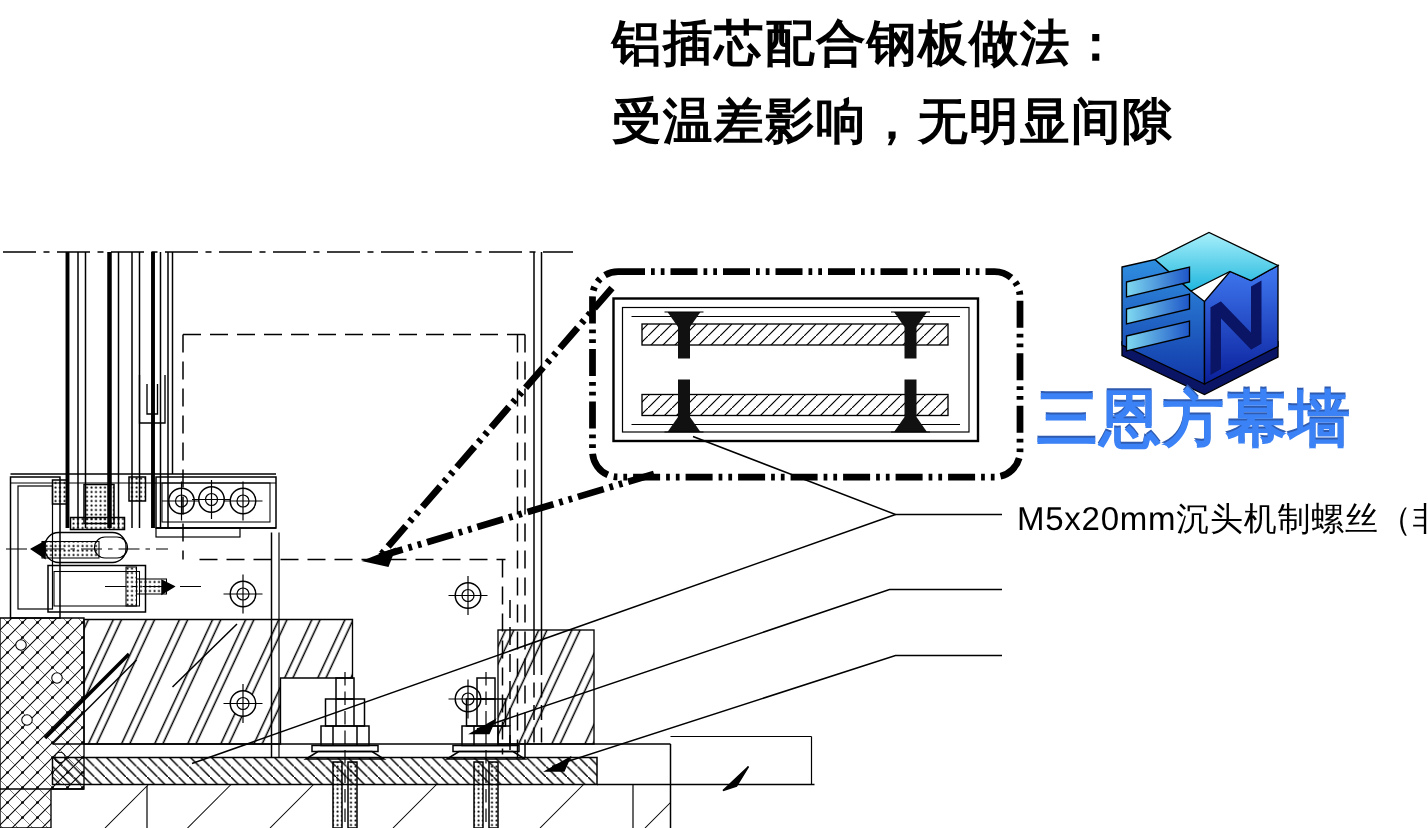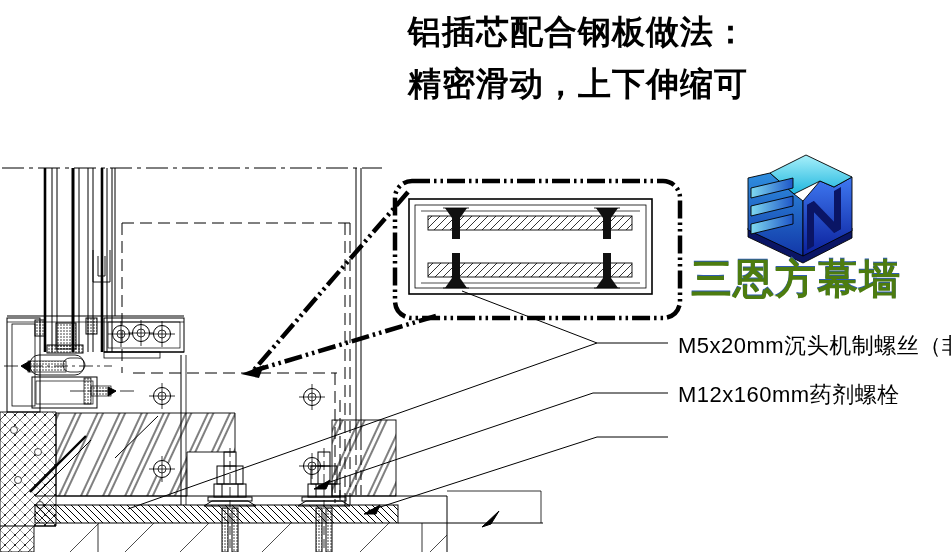--- a/index.html
+++ b/index.html
@@ -1,30 +1,30 @@
 <!DOCTYPE html>
 <html><head>
 <meta charset="utf-8">
 <style>
   html,body{margin:0;padding:0;background:#fff;}
   .stage{position:relative;width:952px;height:552px;background:#fff;overflow:hidden;
          font-family:"DejaVu Sans",sans-serif;}
   .stage svg{position:absolute;left:0;top:0;}
   .note{position:absolute;left:408px;top:6px;width:420px;
-        font-family:Liberation Sans, sans-serif;font-weight:bold;
+        font-family:Liberation Mono, monospace;font-weight:bold;
         font-size:33px;line-height:52px;color:#000;letter-spacing:1px;white-space:nowrap;}
   .callout{position:absolute;left:678px;white-space:nowrap;color:#000;
         font-family:"Liberation Sans",sans-serif;font-weight:400;
         font-size:22px;letter-spacing:0.5px;}
   .co1{top:331px;}
   .co2{top:380px;}
   .co3{top:424px;}
   .wordmark{position:absolute;left:691px;top:252px;width:230px;
         font-family:"DejaVu Sans",sans-serif;font-weight:bold;font-size:41px;
-        letter-spacing:1px;color:#4d7c0f;white-space:nowrap;
+        letter-spacing:1px;color:#3b82f6;white-space:nowrap;
         text-shadow:0 -1px 0 #2e5bb0;}
 </style>
 </head>
 <body>
 
 <div class="stage">
 
 <svg width="952" height="552" viewBox="0 0 952 552">
   <defs>
     <pattern id="pat-steel" patternUnits="userSpaceOnUse" width="7" height="7">
@@ -257,20 +257,19 @@
     <g>
       <polygon points="751,188 793,178 793,188 751,198" fill="url(#gBar)"></polygon>
       <polygon points="751,206 793,196 793,206 751,216" fill="url(#gBar)"></polygon>
       <polygon points="751,224 793,214 793,224 751,234" fill="url(#gBar)"></polygon>
     </g>
   </g>
 </svg>
 
   <div class="note">
     <div>铝插芯配合钢板做法：</div>
-    <div>精密滑动，上下伸缩可</div>
+    <div>受温差影响，无明显间隙</div>
   </div>
 
   <div class="wordmark">三恩方幕墙</div>
 
   <div class="callout co1">M5x20mm沉头机制螺丝（非外露）</div>
-  <div class="callout co2">M12x160mm药剂螺栓</div>
 </div>
 
 </body></html>

